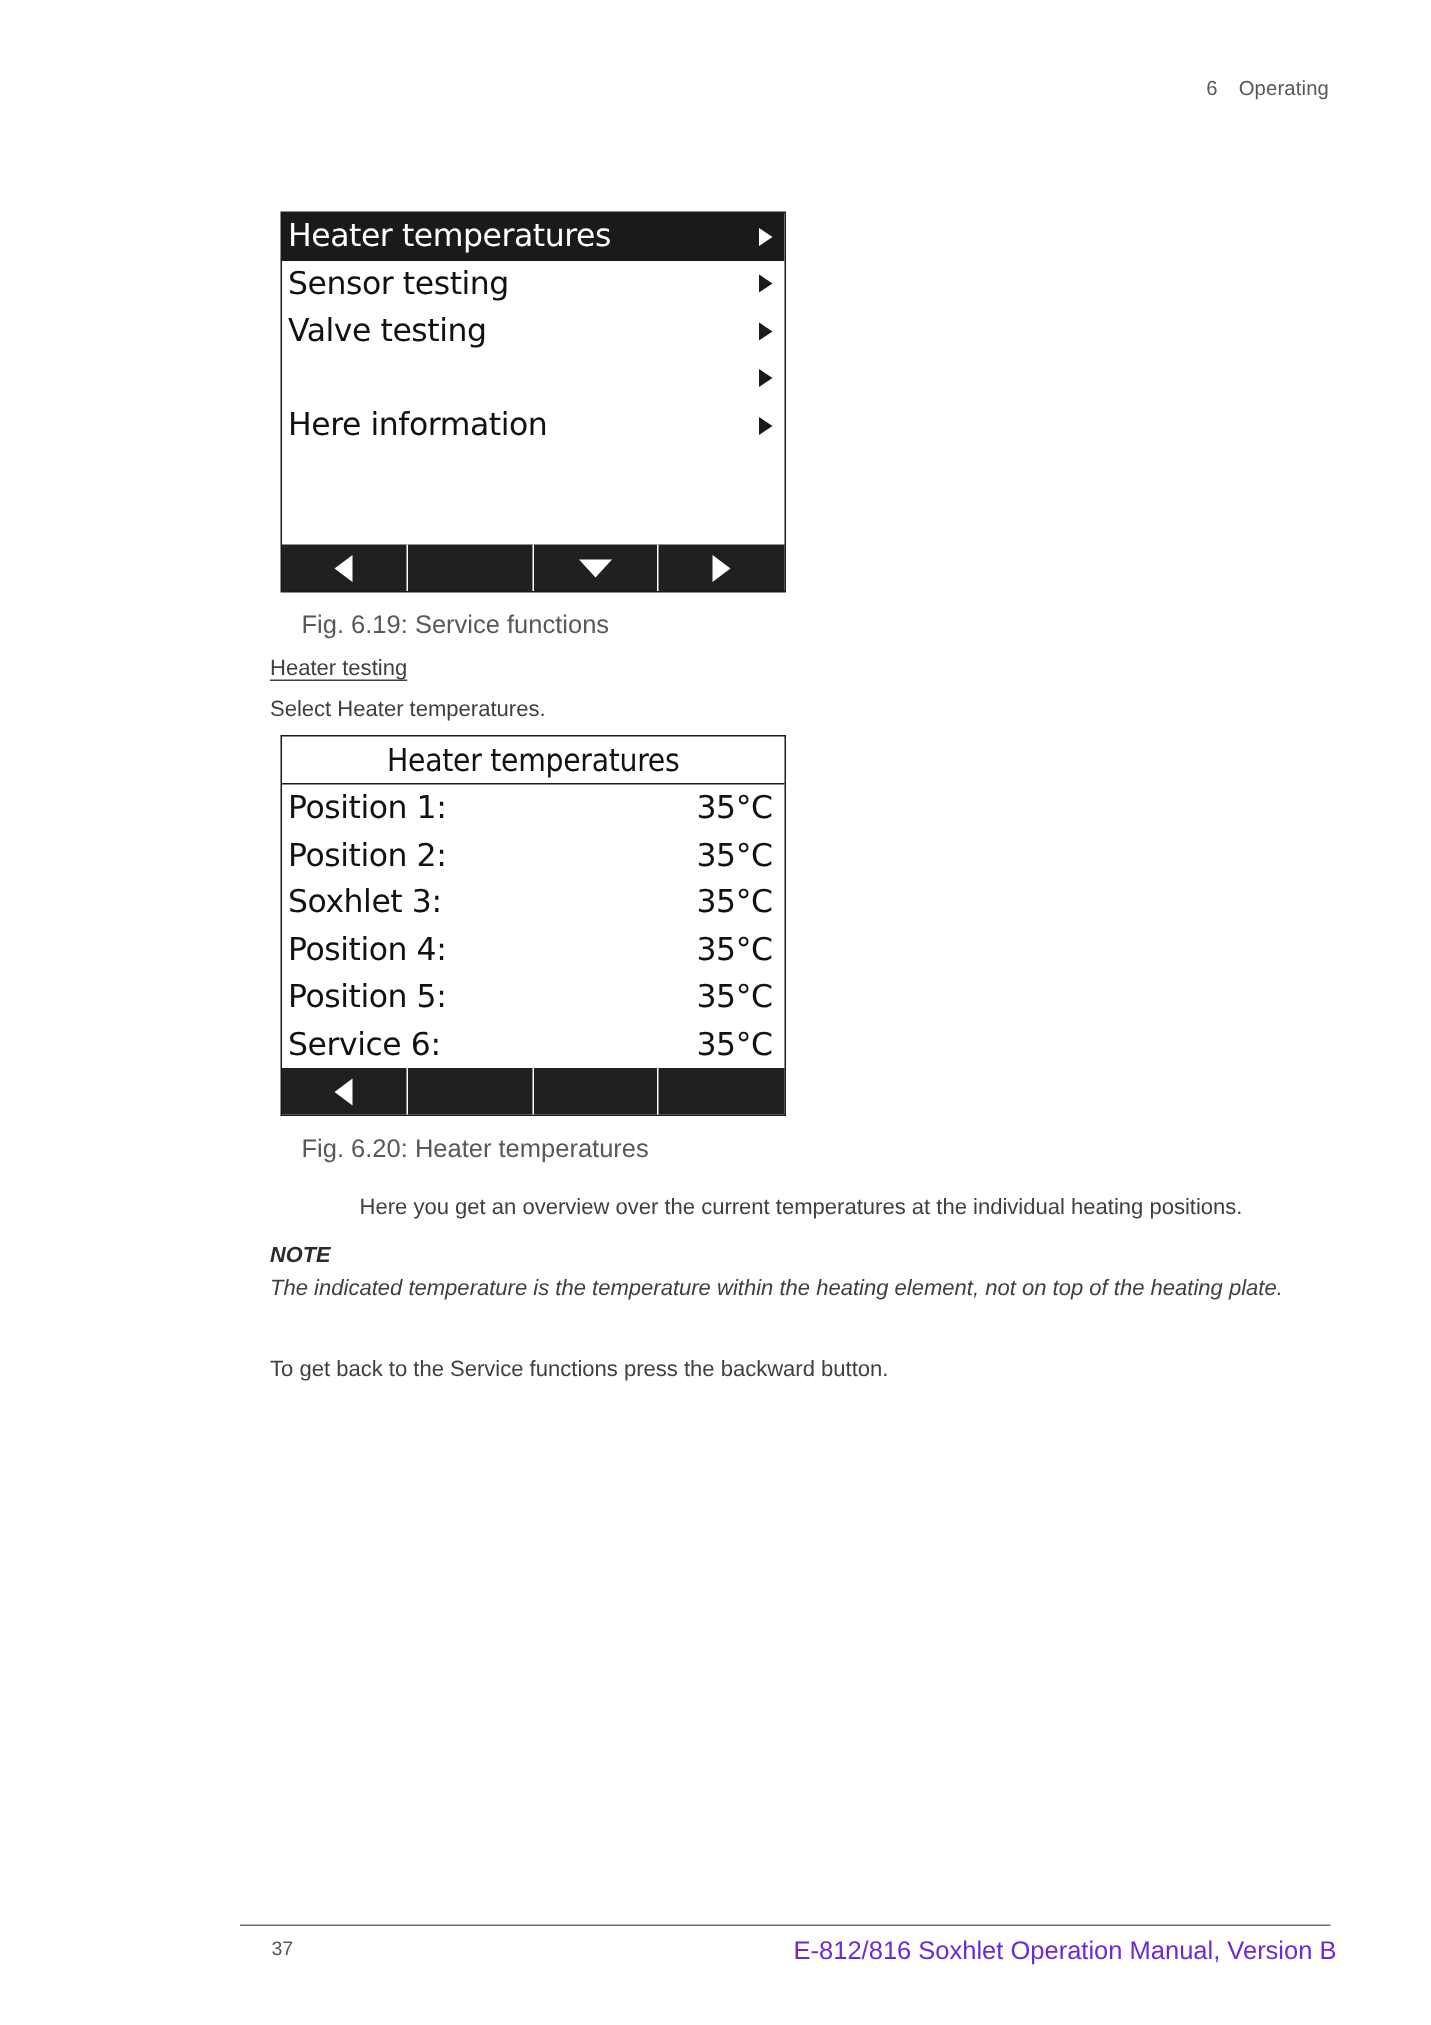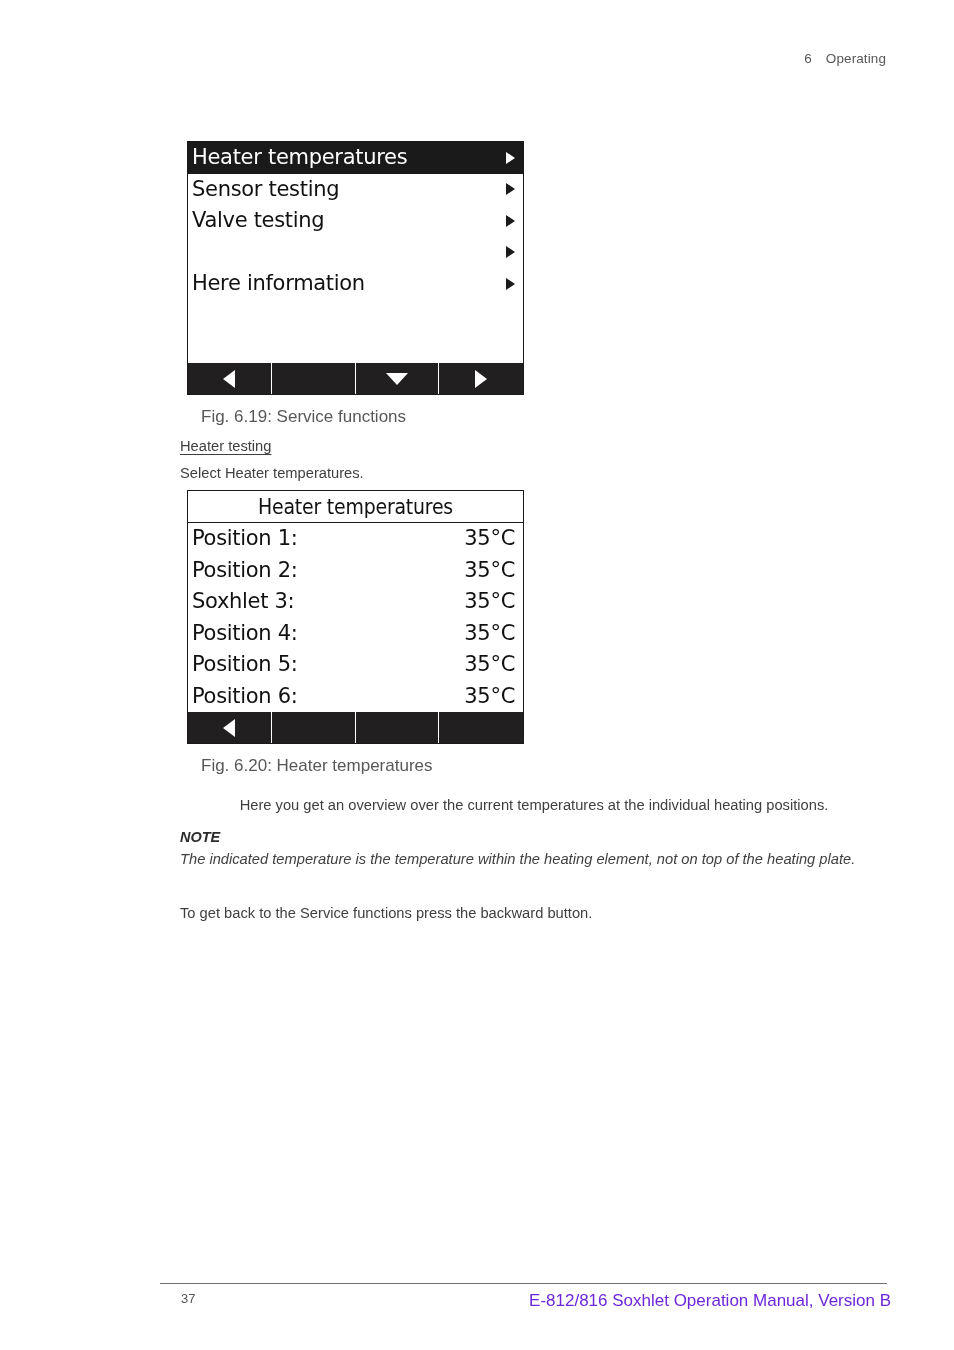--- a/index.html
+++ b/index.html
@@ -293,21 +293,21 @@
         <span class="row-value">35°C</span>
       </div>
 
       <div class="lcd-row">
         <span class="row-label">Position 5:</span>
         <span class="row-spacer"></span>
         <span class="row-value">35°C</span>
       </div>
 
       <div class="lcd-row">
-        <span class="row-label">Position 6:</span>
+        <span class="row-label">Service 6:</span>
         <span class="row-spacer"></span>
         <span class="row-value">35°C</span>
       </div>
 
     </div>
     <div class="lcd-keys">
       <div class="lcd-key">
         <span class="tri-left"></span>
       </div>
       <div class="lcd-key"></div>

